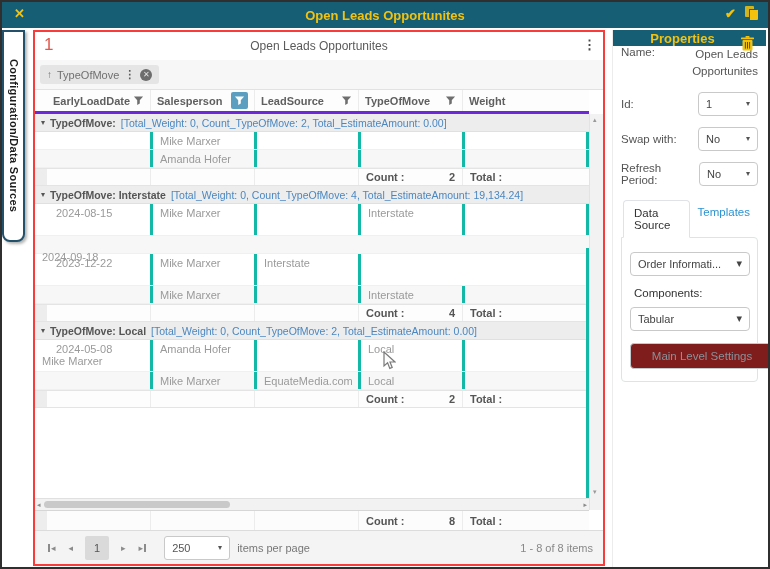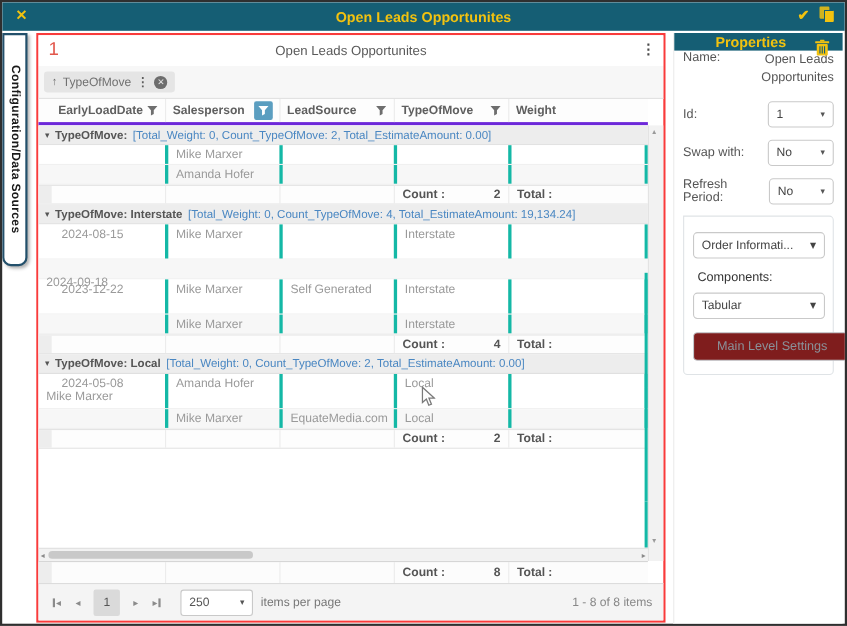--- a/index.html
+++ b/index.html
@@ -232,21 +232,20 @@
           <div class="dc cw">2024-09-18</div>
           <div class="dc cw">Mike Marxer</div>
           <div class="dc cw"></div>
           <div class="dc cw">Interstate</div>
           <div class="dc c-last"></div>
         </div>
         <div class="drow" style="height: 32px;">
           <div class="dc c-indent"></div>
           <div class="dc cw">2023-12-22</div>
           <div class="dc cw">Mike Marxer</div>
-          <div class="dc cw">Self Generated</div>
           <div class="dc cw">Interstate</div>
           <div class="dc c-last"></div>
         </div>
         <div class="drow alt" style="height: 18px;">
           <div class="dc c-indent"></div>
           <div class="dc cw"></div>
           <div class="dc cw">Mike Marxer</div>
           <div class="dc cw"></div>
           <div class="dc cw">Interstate</div>
           <div class="dc c-last"></div>
@@ -388,20 +387,24 @@
         </span>
       </div>
       <div class="frow2">
         <span class="flabel">Refresh Period:</span>
         <span class="sel">
           <span>No</span>
           <span class="caret">▾</span>
         </span>
       </div>
 
+      <div class="tabs">
+        <span class="tab-active">Data Source</span>
+        <span class="tab-link">Templates</span>
+      </div>
       <div class="tabcard">
         <span class="sel-wide">
           <span>Order Informati...</span>
           <span class="caret">▾</span>
         </span>
         <div class="comp-label">Components:</div>
         <span class="sel-wide">
           <span>Tabular</span>
           <span class="caret">▾</span>
         </span>

